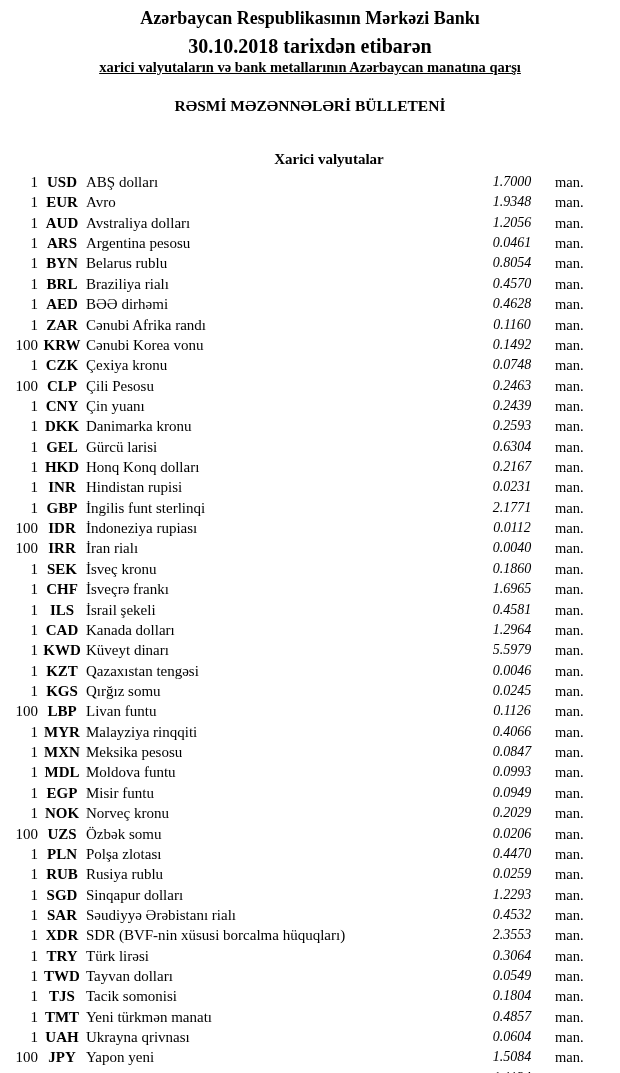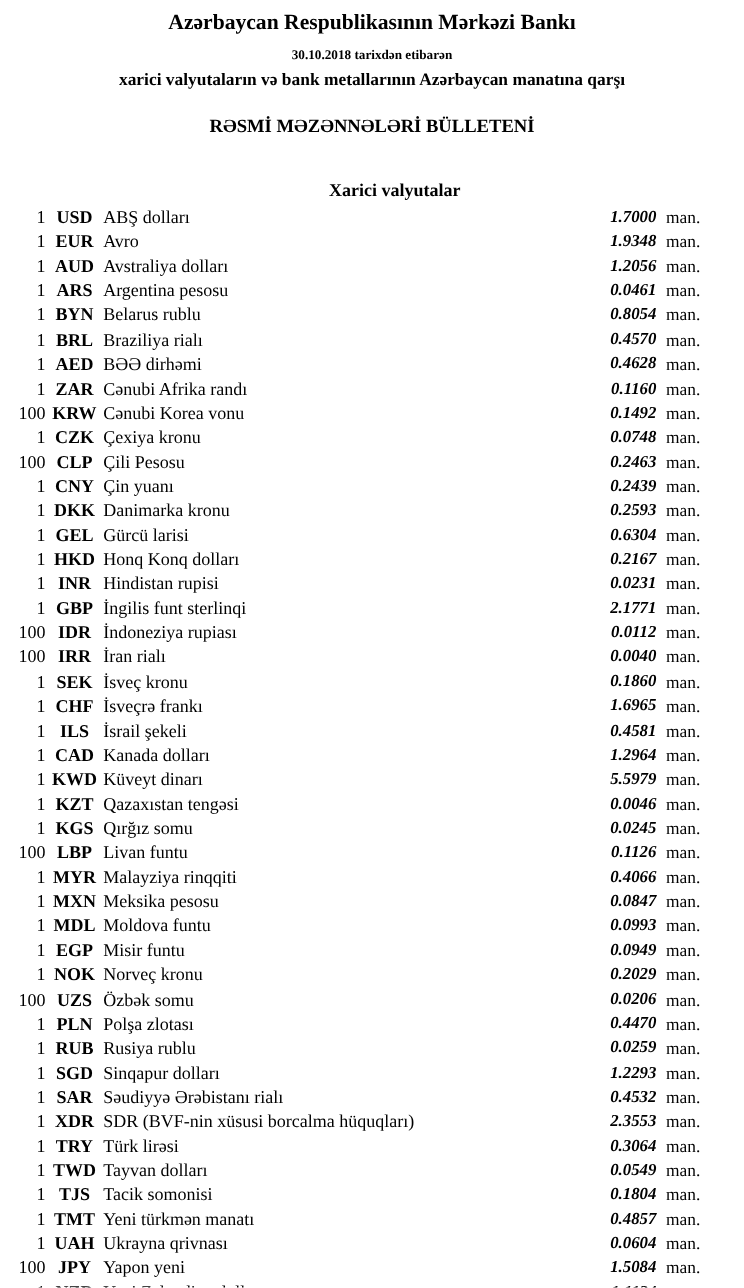--- a/index.html
+++ b/index.html
@@ -17,30 +17,31 @@
   .h-title {
     text-align: center;
     font-weight: bold;
     font-size: 18px;
     line-height: 22px;
     margin-top: 2px;
   }
   .h-date {
     text-align: center;
     font-weight: bold;
-    font-size: 11px;
+    font-size: 20px;
     line-height: 17px;
     margin-top: 9px;
   }
   .h-sub {
     text-align: center;
     font-weight: bold;
     font-size: 14.5px;
     line-height: 17px;
     margin-top: 4px;
+    text-decoration: underline;
   }
   .h-bulletin {
     text-align: center;
     font-weight: bold;
     font-size: 15.5px;
     line-height: 18px;
     margin-top: 21px;
   }
   .section-title {
     text-align: center;
@@ -57,21 +58,21 @@
     grid-template-columns: 38px 48px 1fr 70px 43px;
     align-items: center;
     height: 20.36px;
     line-height: 20.36px;
     font-size: 15px;
     white-space: nowrap;
   }
   .qty   { text-align: right; }
   .code  { text-align: center; font-weight: bold; }
   .cname { text-align: left; }
-  .rate  { text-align: right; font-weight: bold; font-style: italic; font-size: 14px; }
+  .rate  { text-align: center; font-weight: normal; font-style: italic; font-size: 14px; }
   .unit  { text-align: left; padding-left: 8px; font-size: 14.5px; }
 </style>
 </head>
 <body>
 
 <div class="page">
 
   <div class="h-title">Azərbaycan Respublikasının Mərkəzi Bankı</div>
 
   <div class="h-date">30.10.2018 tarixdən etibarən</div>

